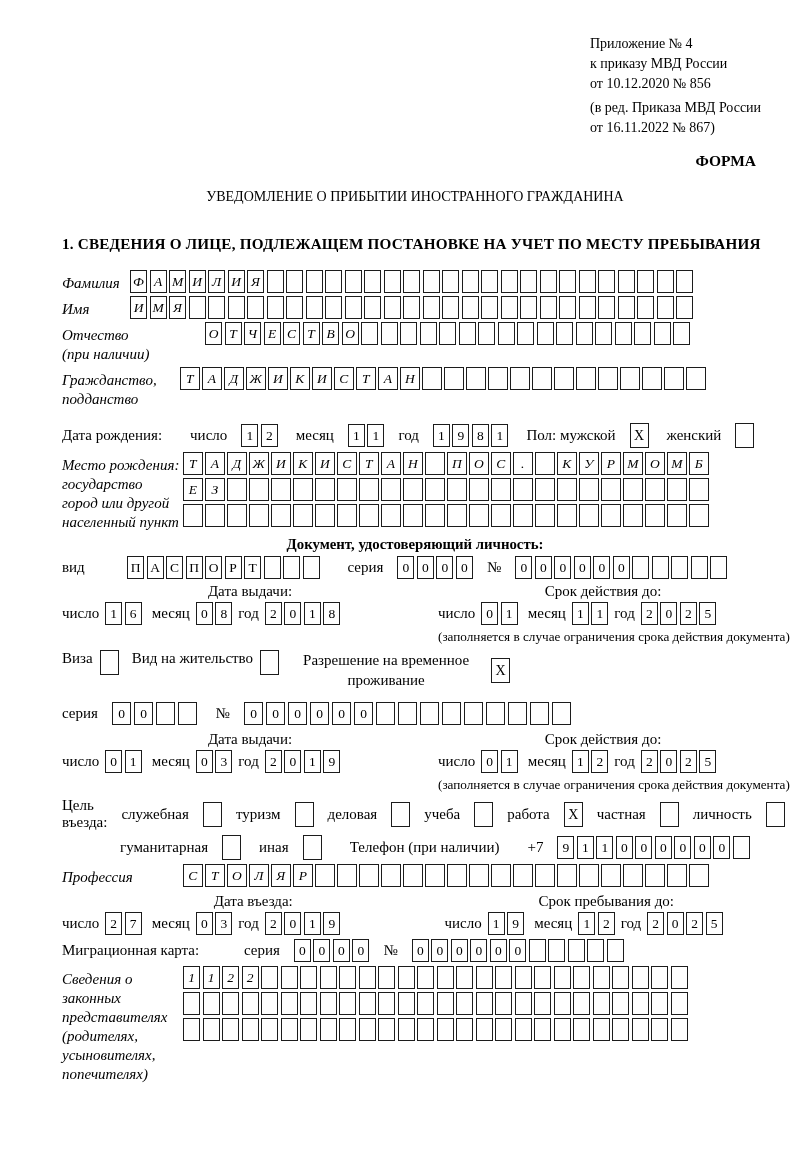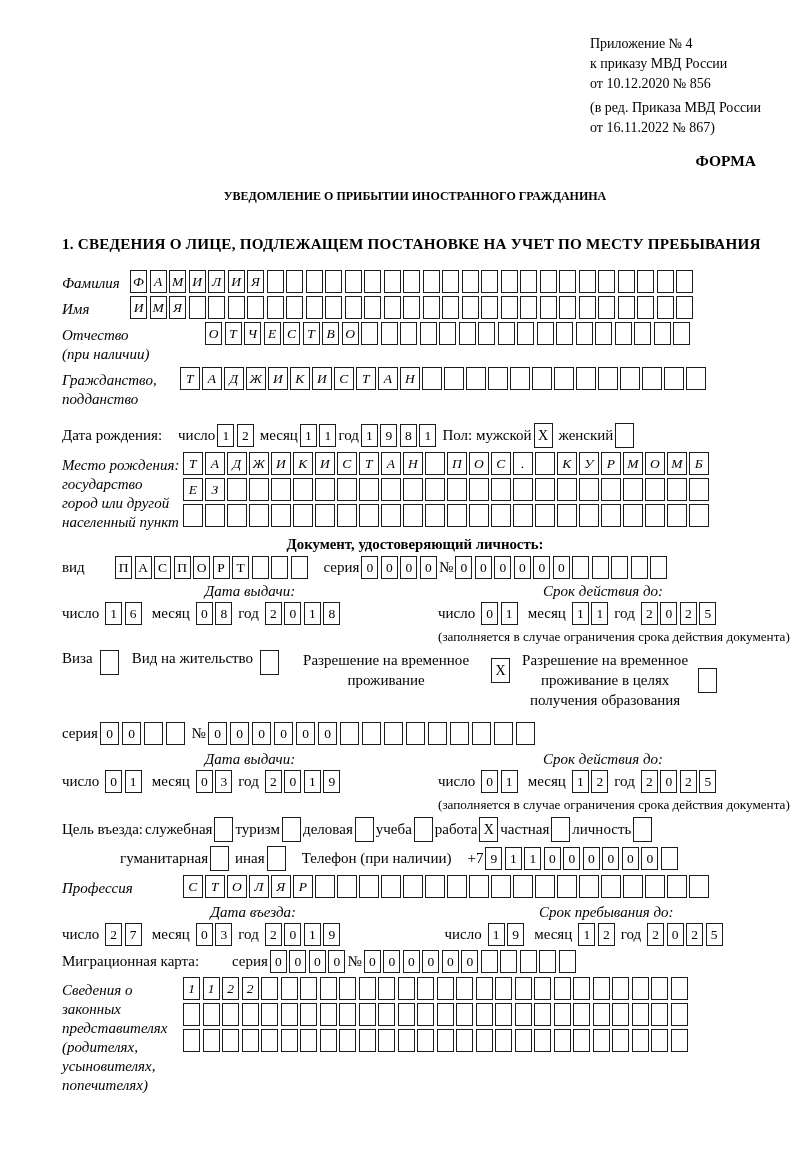--- a/index.html
+++ b/index.html
@@ -10,48 +10,48 @@
     font-size:15px; color:#000;
   }
   .page { width:800px; height:1163px; padding:34px 32px 0 62px; position:relative; }
 
   
   .note { margin-left:auto; width:178px; font-size:14px; line-height:20px; }
   .note .n2 { margin-top:4px; }
   .forma { text-align:right; padding-right:12px; margin-top:14px; font-weight:bold; font-size:15.5px; }
 
   
-  .title { text-align:center; margin-top:15px; font-weight:bold; font-size:12px; line-height:23px; }
+  .title { text-align:center; margin-top:15px; font-weight:normal; font-size:14px; line-height:23px; }
   .blank-line { display:inline-block; width:80px; height:12px; border-bottom:2.5px solid #3c3c3c; margin-left:16px; }
   .sec-heading { margin-top:27px; font-weight:bold; font-size:15.2px; letter-spacing:0.2px; white-space:nowrap; }
 
   .form-body { margin-top:17px; }
 
   .row { display:flex; align-items:flex-start; margin-bottom:3px;font-style:italic; }
   .lbl { flex:none; line-height:19px; padding-top:4px; }
   .w68{width:68px}.w143{width:143px}.w118{width:118px}.w121{width:121px}.w51{width:51px}.w168{width:168px}
 
   .cells { display:inline-flex; flex:none; gap:2.5px; }
   .cell { flex:none; width:17px; height:23px; border:1.5px solid #1c1c1c; text-align:center;
           line-height:21px; font-size:13.5px; background:#fff; }
   .wide .cell { width:19.5px; }
   .cb .cell { width:19px; height:25px; line-height:23px; font-size:14px; }
 
   .cellcol { display:flex; flex-direction:column; gap:3px; }
 
-  .inline-row { display:flex; align-items:center; gap:2px; margin-bottom:4px; flex-wrap:nowrap; }
+  .inline-row { display:flex; align-items:center; gap:14px; margin-bottom:4px; flex-wrap:nowrap; }
   .gap-l { margin-left:14px; }
   .gap-s { margin-left:4px; }
 
   .center-bold { text-align:center; font-weight:bold; font-size:14.8px; margin:4px 0 3px; }
 
   .datepair { display:flex; margin-bottom:2px; }
   .dp-col.left { width:390px; }
   .dp-col.right { width:330px; }
-  .dp-head { text-align:center; margin-bottom:2px;font-style:italic; }
+  .dp-head { text-align:center; margin-bottom:2px; }
   .dp-row { display:flex; align-items:center; gap:6px; }
   .dp-caption { font-size:13.2px; text-align:center; margin-top:4px; white-space:nowrap; }
 
   .res-text { margin-top:8px; line-height:24px; }
   .opt-row { display:flex; align-items:flex-start; gap:9px; margin:5px 0 12px; }
   .opt { display:flex; gap:7px; }
   .opt-multi { display:flex; align-items:center; gap:7px; }
   .opt-multi .ml { text-align:center; line-height:20px; }
   .ml.w195{width:196px}.ml.w172{width:172px}
   .opt2 { margin-left:4px; }
@@ -439,26 +439,20 @@
         <span class="cells cb">
             <span class="cell"></span>
           </span>
       </span>
       <span class="opt-multi">
         <span class="ml w195">Разрешение на временное проживание</span>
         <span class="cells cb">
             <span class="cell">X</span>
           </span>
       </span>
-      <span class="opt-multi">
-        <span class="ml w172">Разрешение на временное проживание в целях получения образования</span>
-        <span class="cells cb">
-            <span class="cell"></span>
-          </span>
-      </span>
     </div>
 
     <div class="inline-row mb6">
       <span>серия</span>
       <span class="cells wide">
           <span class="cell">0</span>
           <span class="cell">0</span>
           <span class="cell"></span>
           <span class="cell"></span>
         </span>

